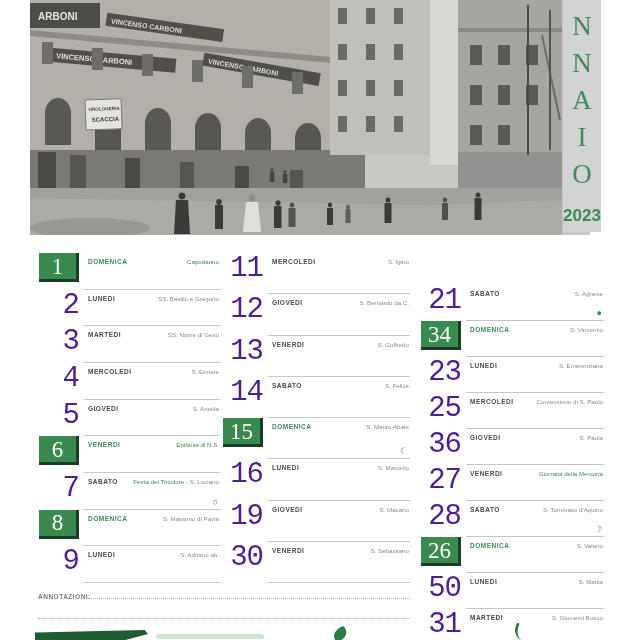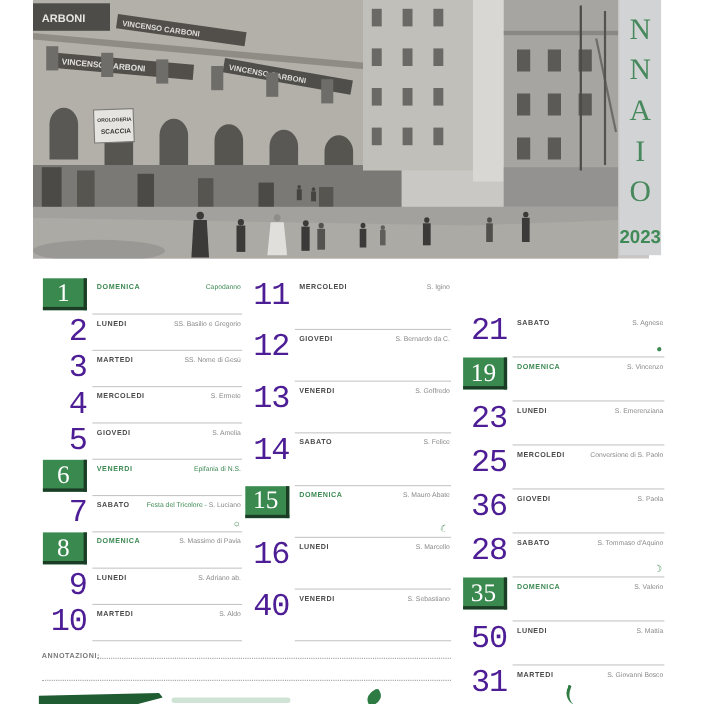--- a/index.html
+++ b/index.html
@@ -312,30 +312,20 @@
       <div class="day-row">
         <div class="num-cell">
           <span class="num">9</span>
         </div>
        <div class="entry">
          <span class="day-name">LUNEDI</span>
          <span class="saint"><span class="">S. Adriano ab.</span></span>
 
        </div>
       </div>
-      <div class="day-row">
-        <div class="num-cell">
-          <span class="num">10</span>
-        </div>
-       <div class="entry">
-         <span class="day-name">MARTEDI</span>
-         <span class="saint"><span class="">S. Aldo</span></span>
-
-       </div>
-      </div>
     </div>
   <div class="col" id="col2">
       <div class="day-row">
         <div class="num-cell">
           <span class="num">11</span>
         </div>
        <div class="entry">
          <span class="day-name">MERCOLEDI</span>
          <span class="saint"><span class="">S. Igino</span></span>
 
@@ -388,21 +378,31 @@
           <span class="num">16</span>
         </div>
        <div class="entry">
          <span class="day-name">LUNEDI</span>
          <span class="saint"><span class="">S. Marcello</span></span>
 
        </div>
       </div>
       <div class="day-row">
         <div class="num-cell">
-          <span class="num">40</span>
+          <span class="num">19</span>
+        </div>
+       <div class="entry">
+         <span class="day-name">GIOVEDI</span>
+         <span class="saint"><span class="">S. Macario</span></span>
+
+       </div>
+      </div>
+      <div class="day-row">
+        <div class="num-cell">
+          <span class="num">30</span>
         </div>
        <div class="entry">
          <span class="day-name">VENERDI</span>
          <span class="saint"><span class="">S. Sebastiano</span></span>
 
        </div>
       </div>
     </div>
   <div class="col" id="col3">
       <div class="day-row">
@@ -411,21 +411,21 @@
         </div>
        <div class="entry">
          <span class="day-name">SABATO</span>
          <span class="saint"><span class="">S. Agnese</span></span>
          <span class="moon">●</span>
        </div>
       </div>
       <div class="day-row">
         <div class="num-cell">
           <div class="num-box">
-           <span class="num-hl">19</span>
+           <span class="num-hl">34</span>
          </div>
         </div>
        <div class="entry">
          <span class="day-name green">DOMENICA</span>
          <span class="saint"><span class="">S. Vincenzo</span></span>
 
        </div>
       </div>
       <div class="day-row">
         <div class="num-cell">
@@ -447,37 +447,47 @@
 
        </div>
       </div>
       <div class="day-row">
         <div class="num-cell">
           <span class="num">36</span>
         </div>
        <div class="entry">
          <span class="day-name">GIOVEDI</span>
          <span class="saint"><span class="">S. Paola</span></span>
+
+       </div>
+      </div>
+      <div class="day-row">
+        <div class="num-cell">
+          <span class="num">27</span>
+        </div>
+       <div class="entry">
+         <span class="day-name">VENERDI</span>
+         <span class="saint"><span class="green">Giornata della Memoria</span></span>
 
        </div>
       </div>
       <div class="day-row">
         <div class="num-cell">
           <span class="num">28</span>
         </div>
        <div class="entry">
          <span class="day-name">SABATO</span>
          <span class="saint"><span class="">S. Tommaso d'Aquino</span></span>
          <span class="moon">☽</span>
        </div>
       </div>
       <div class="day-row">
         <div class="num-cell">
           <div class="num-box">
-           <span class="num-hl">35</span>
+           <span class="num-hl">26</span>
          </div>
         </div>
        <div class="entry">
          <span class="day-name green">DOMENICA</span>
          <span class="saint"><span class="">S. Valerio</span></span>
 
        </div>
       </div>
       <div class="day-row">
         <div class="num-cell">

